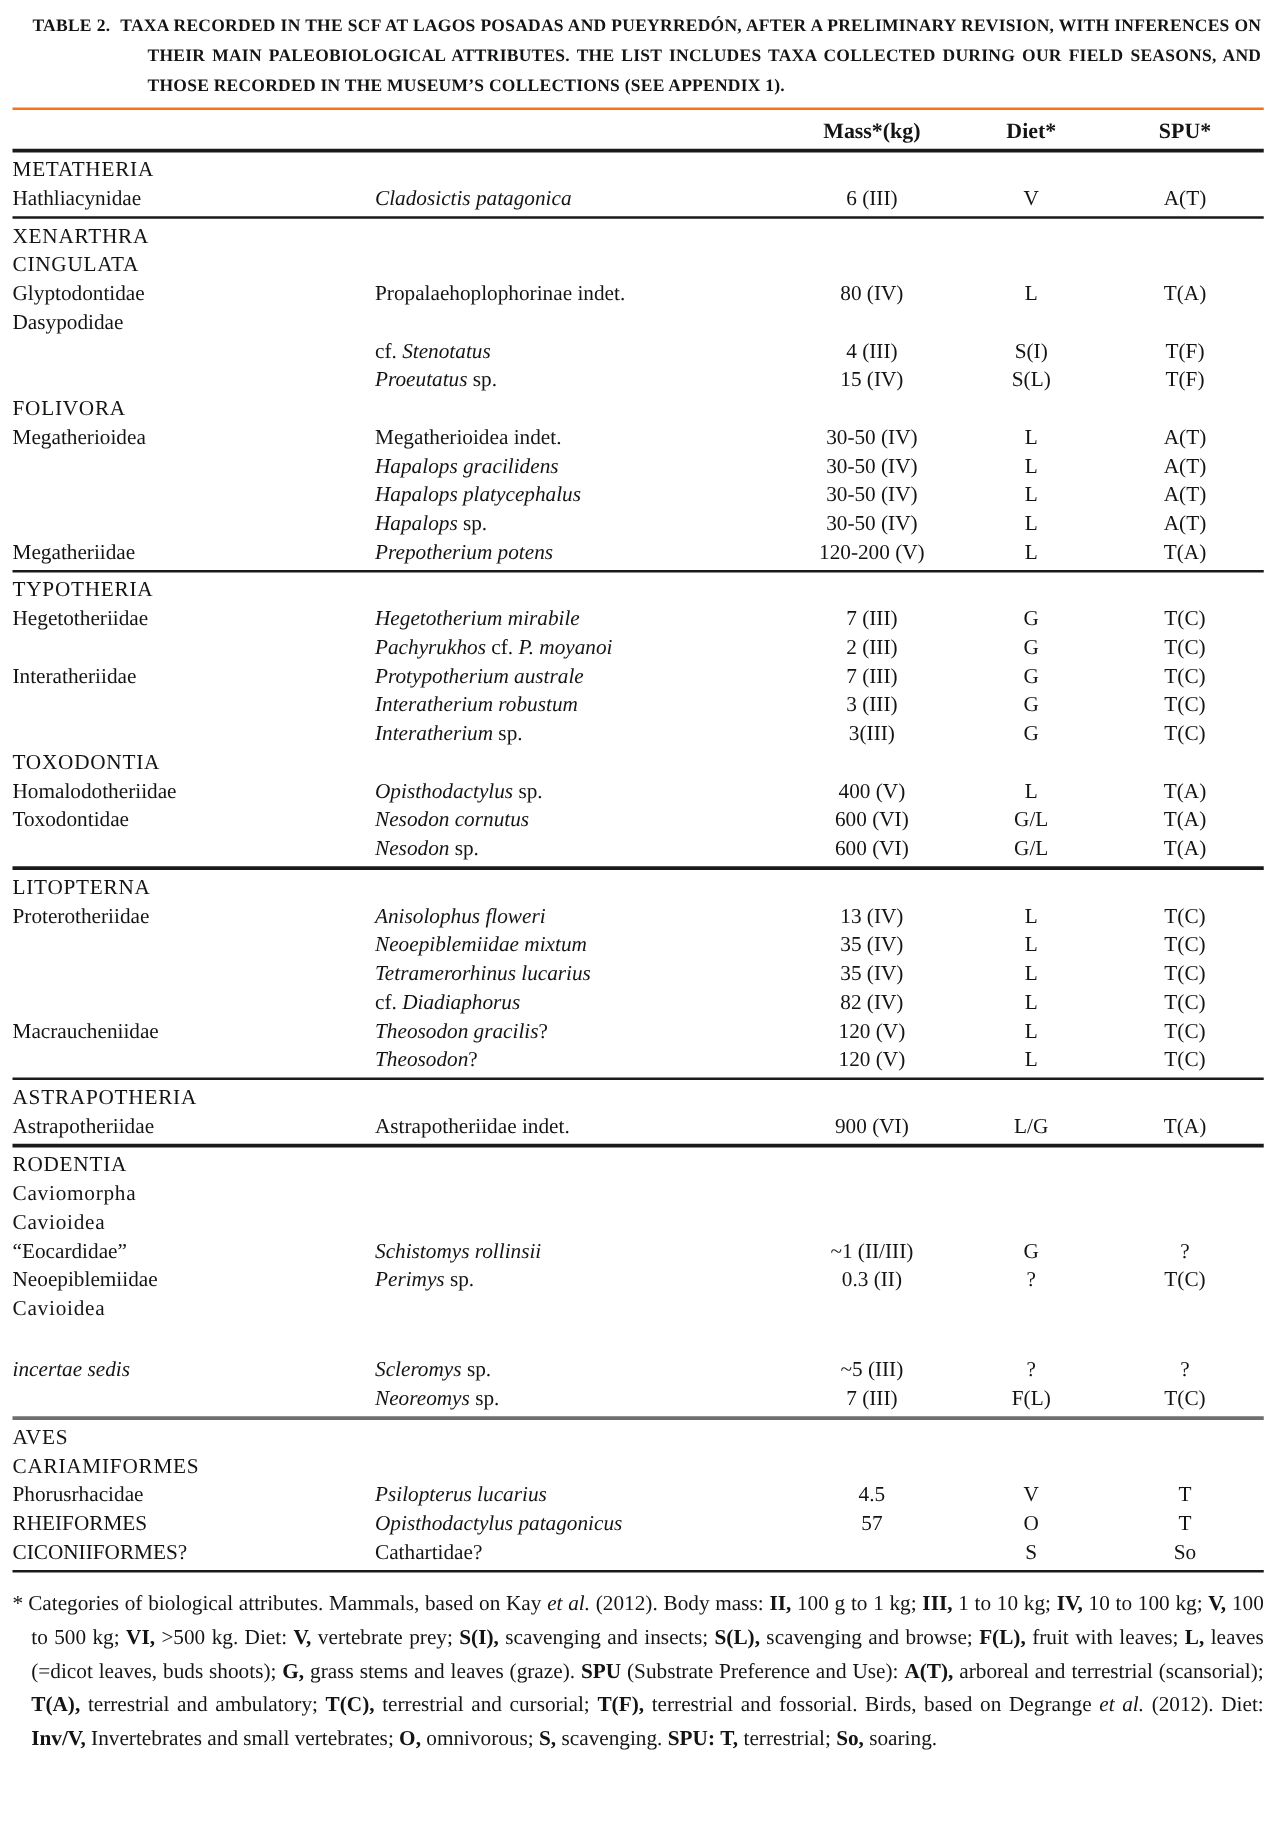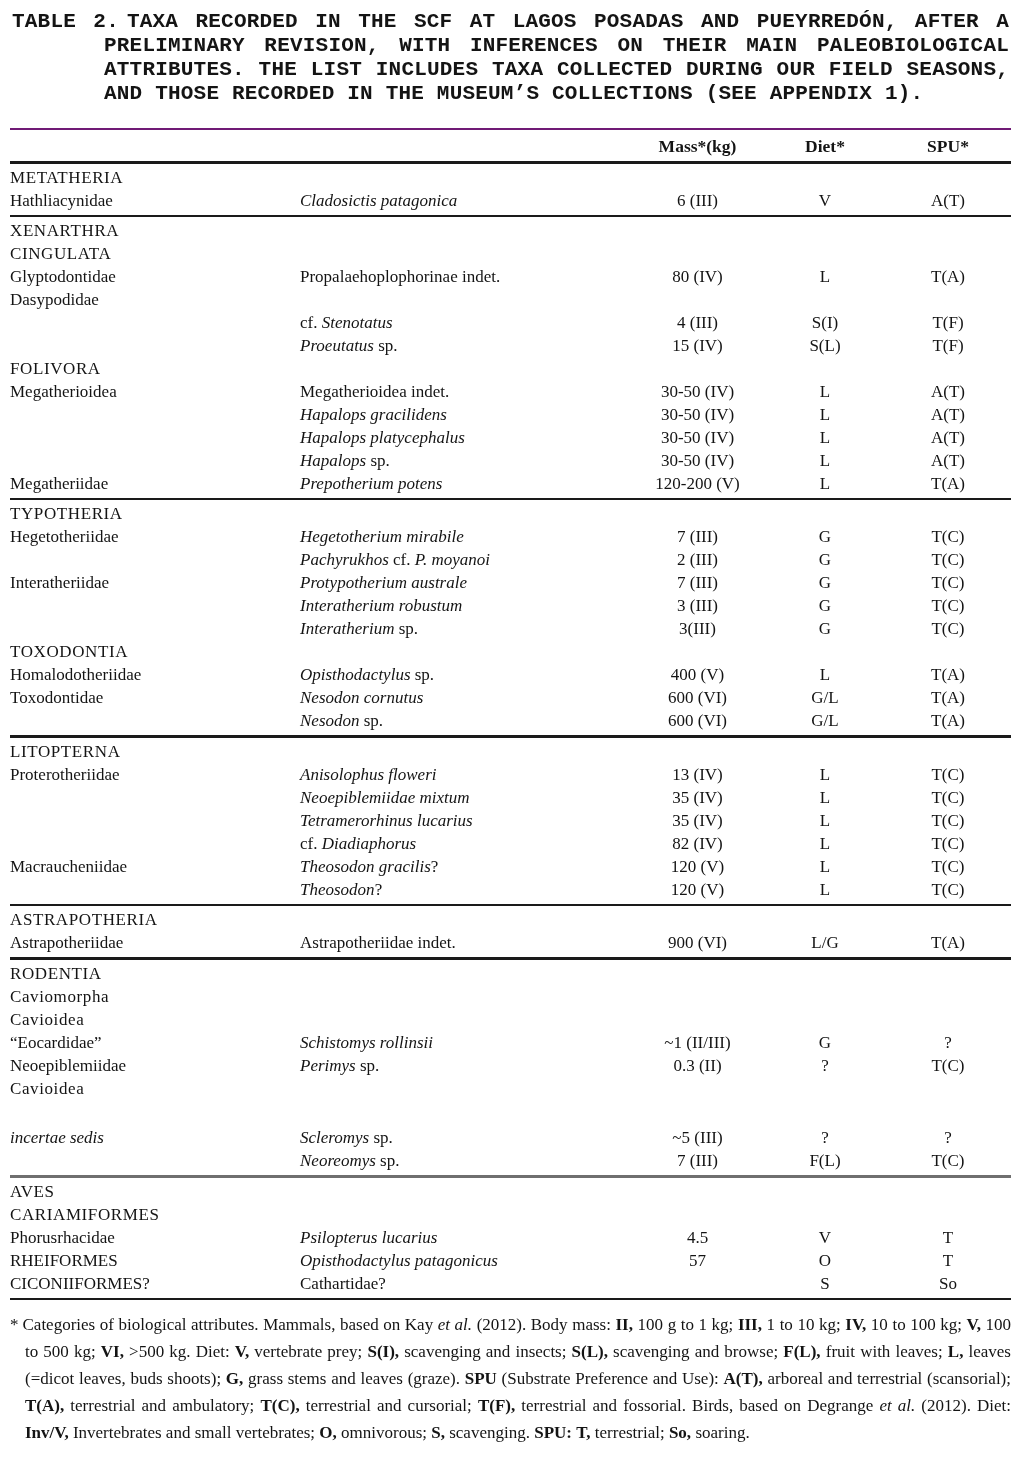--- a/index.html
+++ b/index.html
@@ -6,36 +6,35 @@
   body{
     width:1021px;height:1474px;
     font-family:"Liberation Serif","DejaVu Serif",serif;
     color:#141414;
     -webkit-font-smoothing:antialiased;
   }
   .page{padding:8px 10px 0 10px;}
 
   
   .title{
-    margin:2px 2px 0 2px;
+    margin:2px 2px 0 16px;
     font-weight:bold;
-    font-size:21px;
+    font-size:14px;
     line-height:24px;
     text-align:justify;
     padding-left:92px;
     text-indent:-92px;
     letter-spacing:0.2px;
-    font-family:Liberation Mono, monospace;
   }
   .title .label{padding-right:8px;}
 
   
   .tbl{
-    margin-top:22px;
-    border-top:2px solid #701a75;
+    margin-top:4px;
+    border-top:2px solid #f97316;
     --cols:290px 330px 135px 120px 1fr;
   }
   .thead{
     display:grid;
     grid-template-columns:var(--cols);
     padding:6px 0 4px 0;
     border-bottom:3px solid #1a1a1a;
     font-weight:bold;
     font-size:17.5px;
   }

